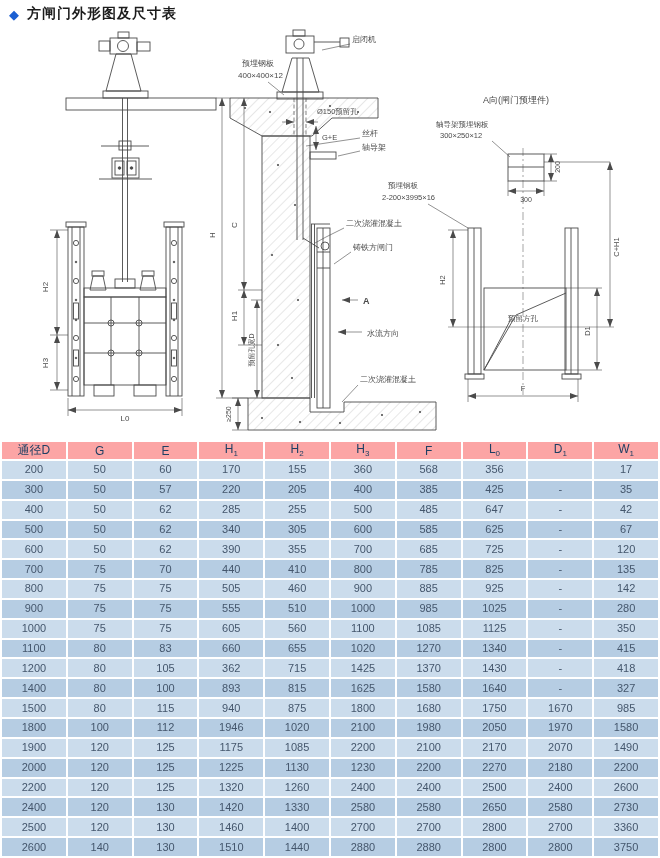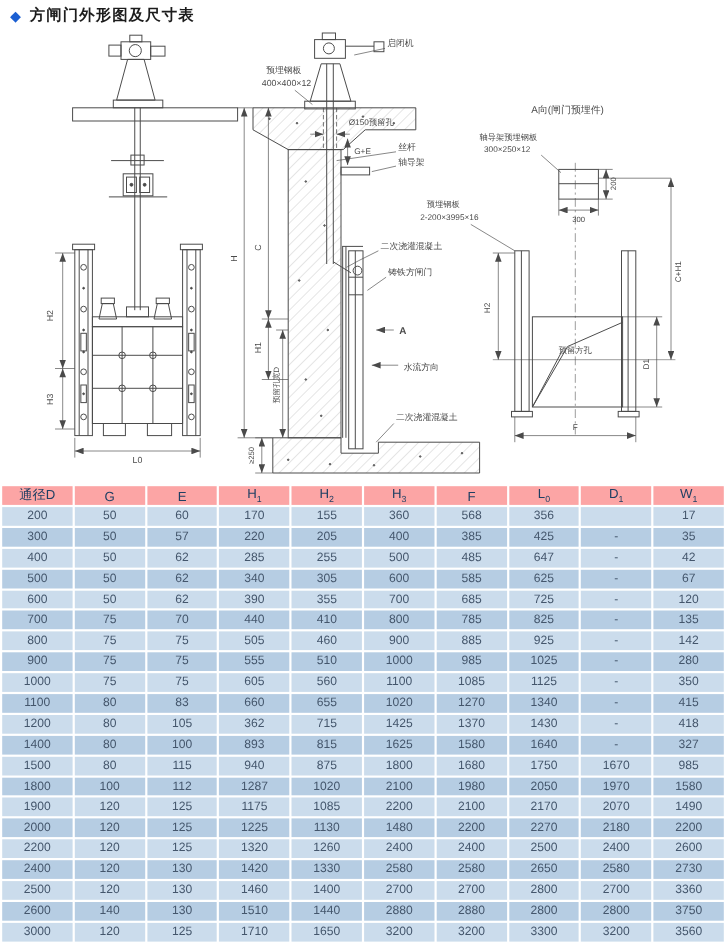--- a/index.html
+++ b/index.html
@@ -446,21 +446,21 @@
         <td>1800</td>
         <td>1680</td>
         <td>1750</td>
         <td>1670</td>
         <td>985</td>
       </tr>
       <tr class="alt">
         <td>1800</td>
         <td>100</td>
         <td>112</td>
-        <td>1287</td>
+        <td>1946</td>
         <td>1020</td>
         <td>2100</td>
         <td>1980</td>
         <td>2050</td>
         <td>1970</td>
         <td>1580</td>
       </tr>
       <tr>
         <td>1900</td>
         <td>120</td>
@@ -472,21 +472,21 @@
         <td>2170</td>
         <td>2070</td>
         <td>1490</td>
       </tr>
       <tr class="alt">
         <td>2000</td>
         <td>120</td>
         <td>125</td>
         <td>1225</td>
         <td>1130</td>
-        <td>1480</td>
+        <td>1230</td>
         <td>2200</td>
         <td>2270</td>
         <td>2180</td>
         <td>2200</td>
       </tr>
       <tr>
         <td>2200</td>
         <td>120</td>
         <td>125</td>
         <td>1320</td>
@@ -526,26 +526,14 @@
         <td>140</td>
         <td>130</td>
         <td>1510</td>
         <td>1440</td>
         <td>2880</td>
         <td>2880</td>
         <td>2800</td>
         <td>2800</td>
         <td>3750</td>
       </tr>
-      <tr>
-        <td>3000</td>
-        <td>120</td>
-        <td>125</td>
-        <td>1710</td>
-        <td>1650</td>
-        <td>3200</td>
-        <td>3200</td>
-        <td>3300</td>
-        <td>3200</td>
-        <td>3560</td>
-      </tr>
     </tbody>
 </table>
 
 </body></html>

